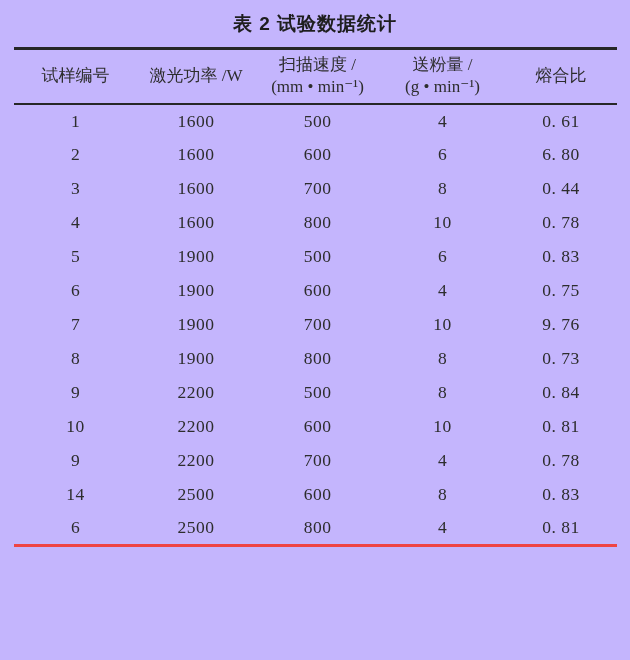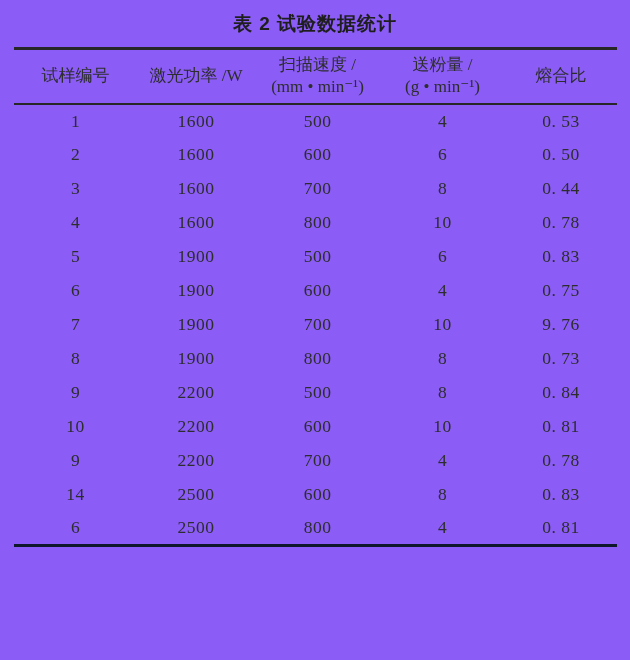--- a/index.html
+++ b/index.html
@@ -11,40 +11,40 @@
     width: 630px;
     height: 660px;
     font-family: "Liberation Serif", "DejaVu Serif", serif;
     color: #2d2d2d;
     overflow: hidden;
   }
   .page {
     position: relative;
     width: 630px;
     height: 660px;
-    background: #8b5cf6;
+    background: #c4b5fd;
   }
   .table-title {
     height: 47px;
     display: flex;
     align-items: center;
     justify-content: center;
     font-family: "Liberation Sans", "DejaVu Sans", sans-serif;
     font-weight: 700;
     font-size: 19px;
     letter-spacing: 1px;
     color: #1e1e1e;
   }
   table.data-table {
     margin-left: 14px;
     width: 603px;
     border-collapse: collapse;
     table-layout: fixed;
     border-top: 3px solid #272727;
-    border-bottom: 3px solid #0f172a;
+    border-bottom: 3px solid #ef4444;
   }
   thead tr {
     height: 55px;
     border-bottom: 2px solid #272727;
   }
   th {
     font-weight: normal;
     font-size: 17px;
     text-align: center;
     vertical-align: middle;
@@ -106,28 +106,28 @@
 
         </th>
       </tr>
     </thead>
     <tbody>
         <tr>
           <td>1</td>
           <td>1600</td>
           <td>500</td>
           <td>4</td>
-          <td>0. 53</td>
+          <td>0. 61</td>
         </tr>
         <tr>
           <td>2</td>
           <td>1600</td>
           <td>600</td>
           <td>6</td>
-          <td>0. 50</td>
+          <td>6. 80</td>
         </tr>
         <tr>
           <td>3</td>
           <td>1600</td>
           <td>700</td>
           <td>8</td>
           <td>0. 44</td>
         </tr>
         <tr>
           <td>4</td>

